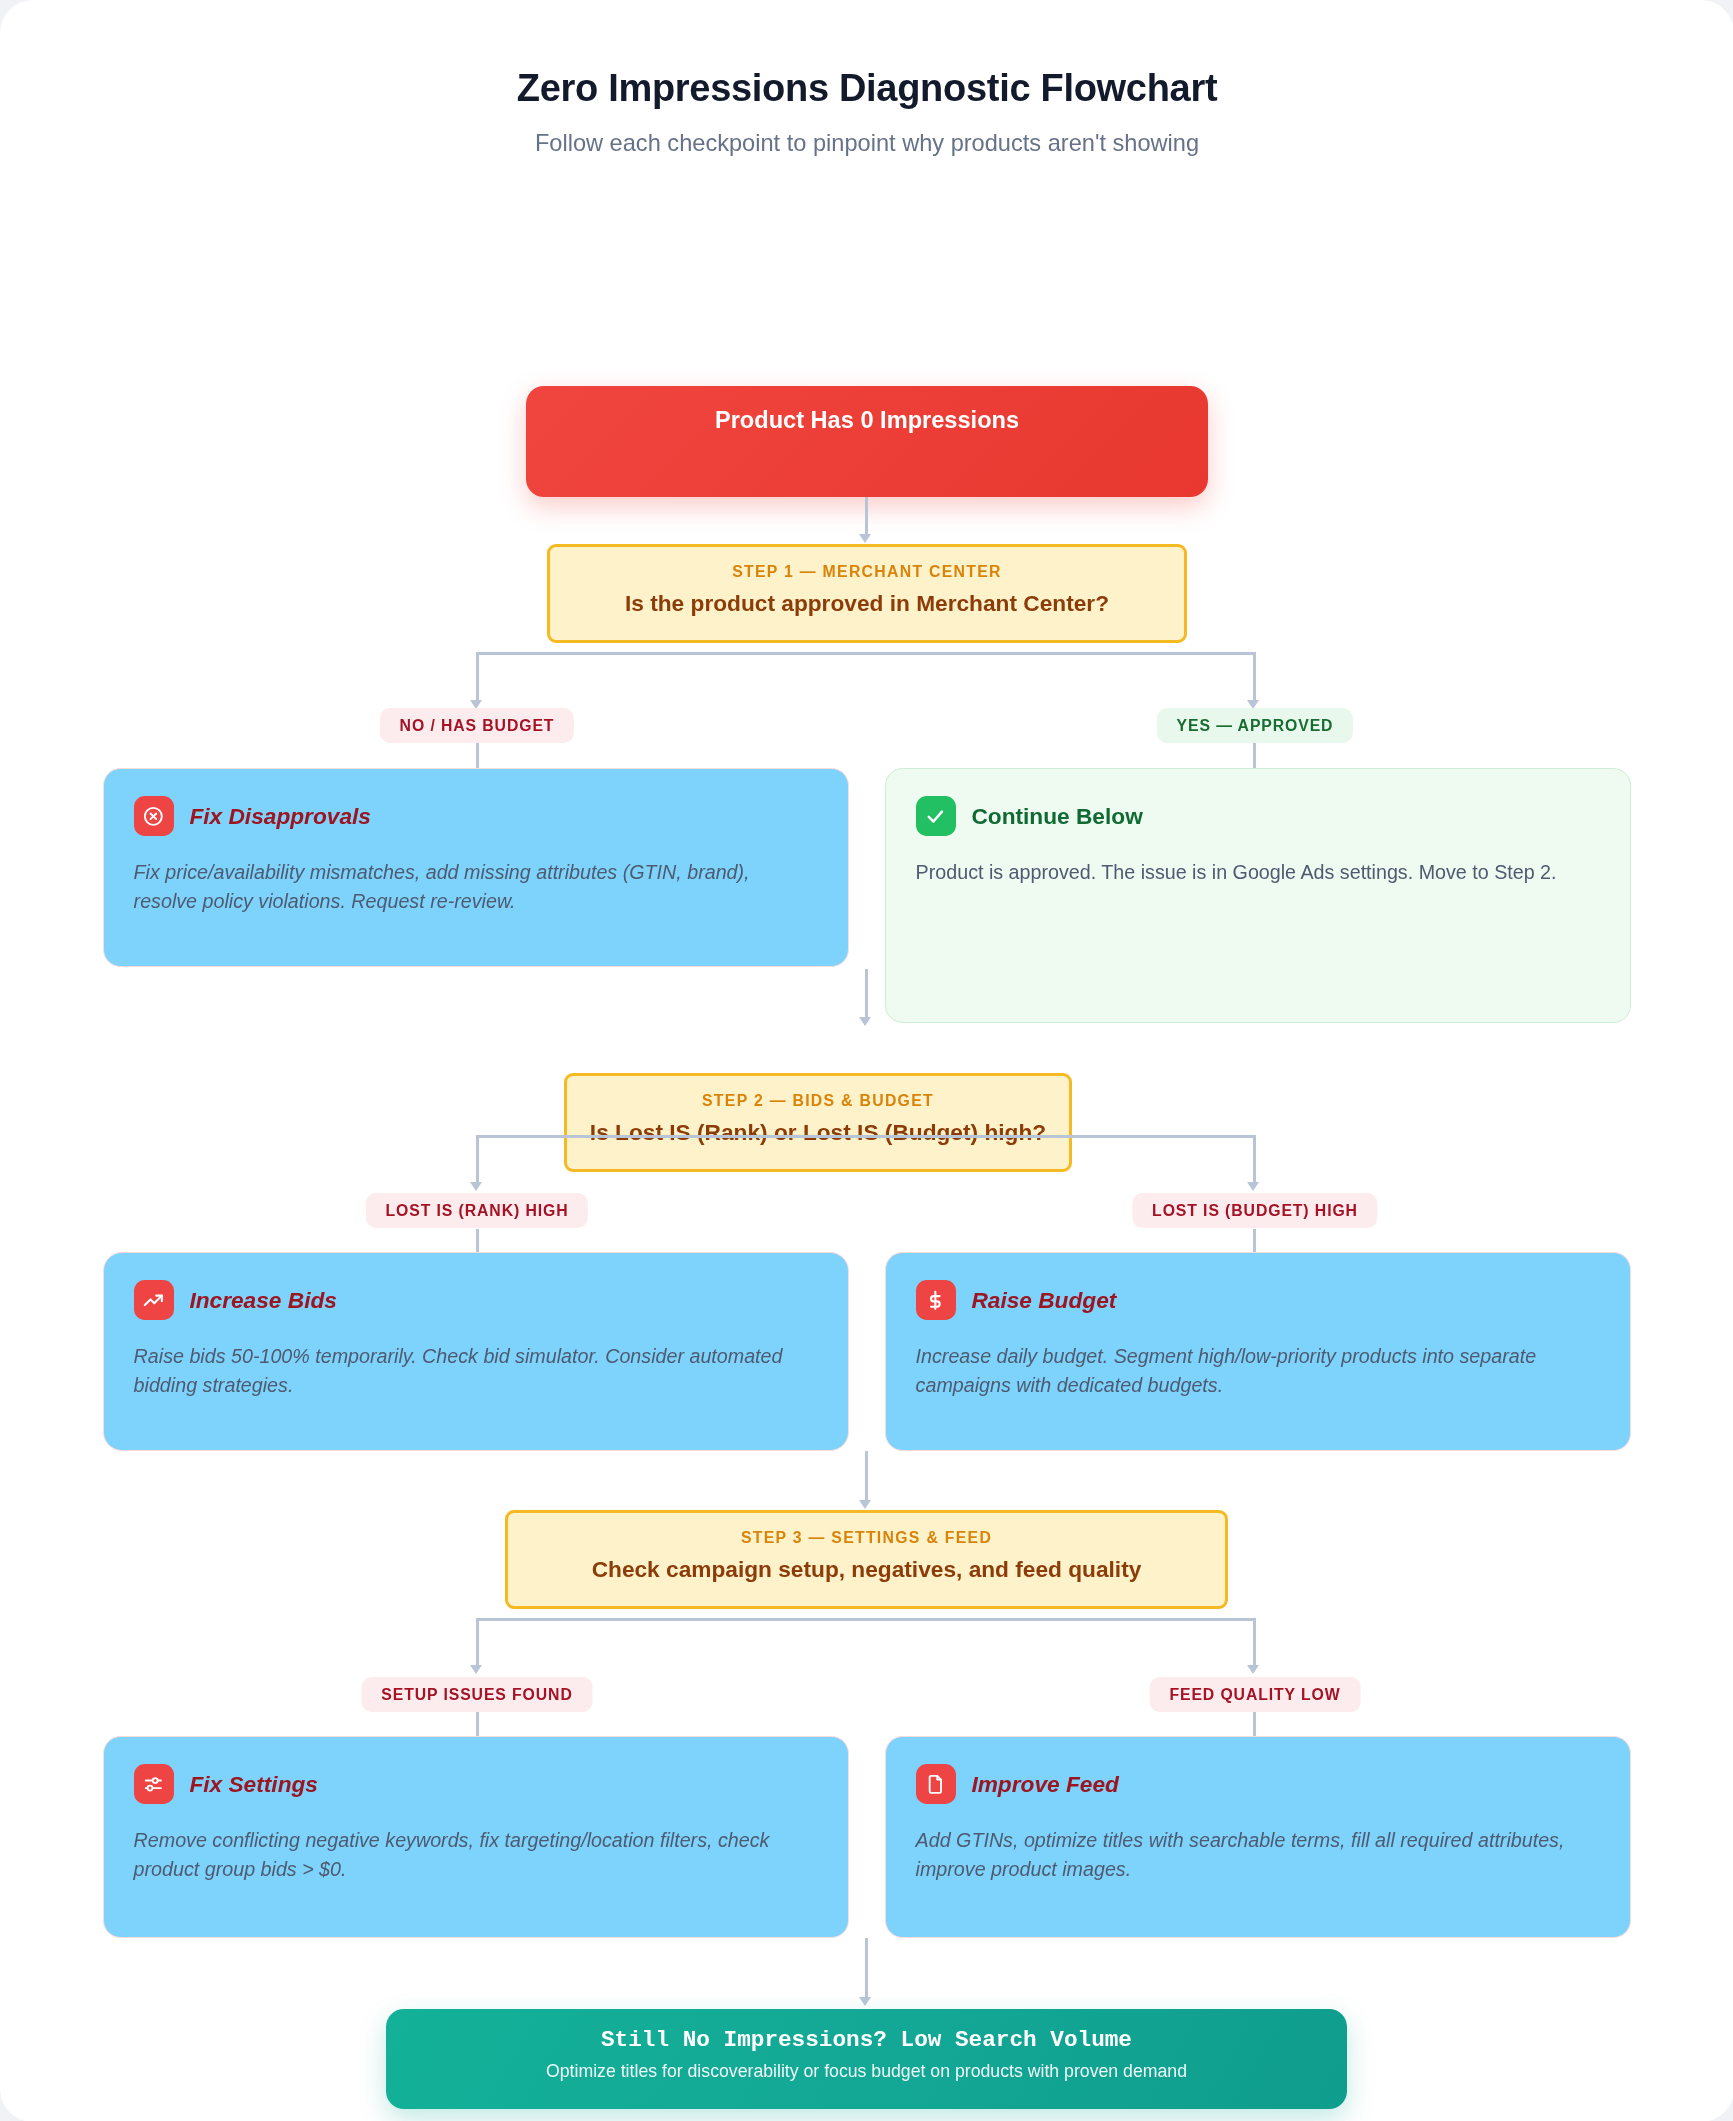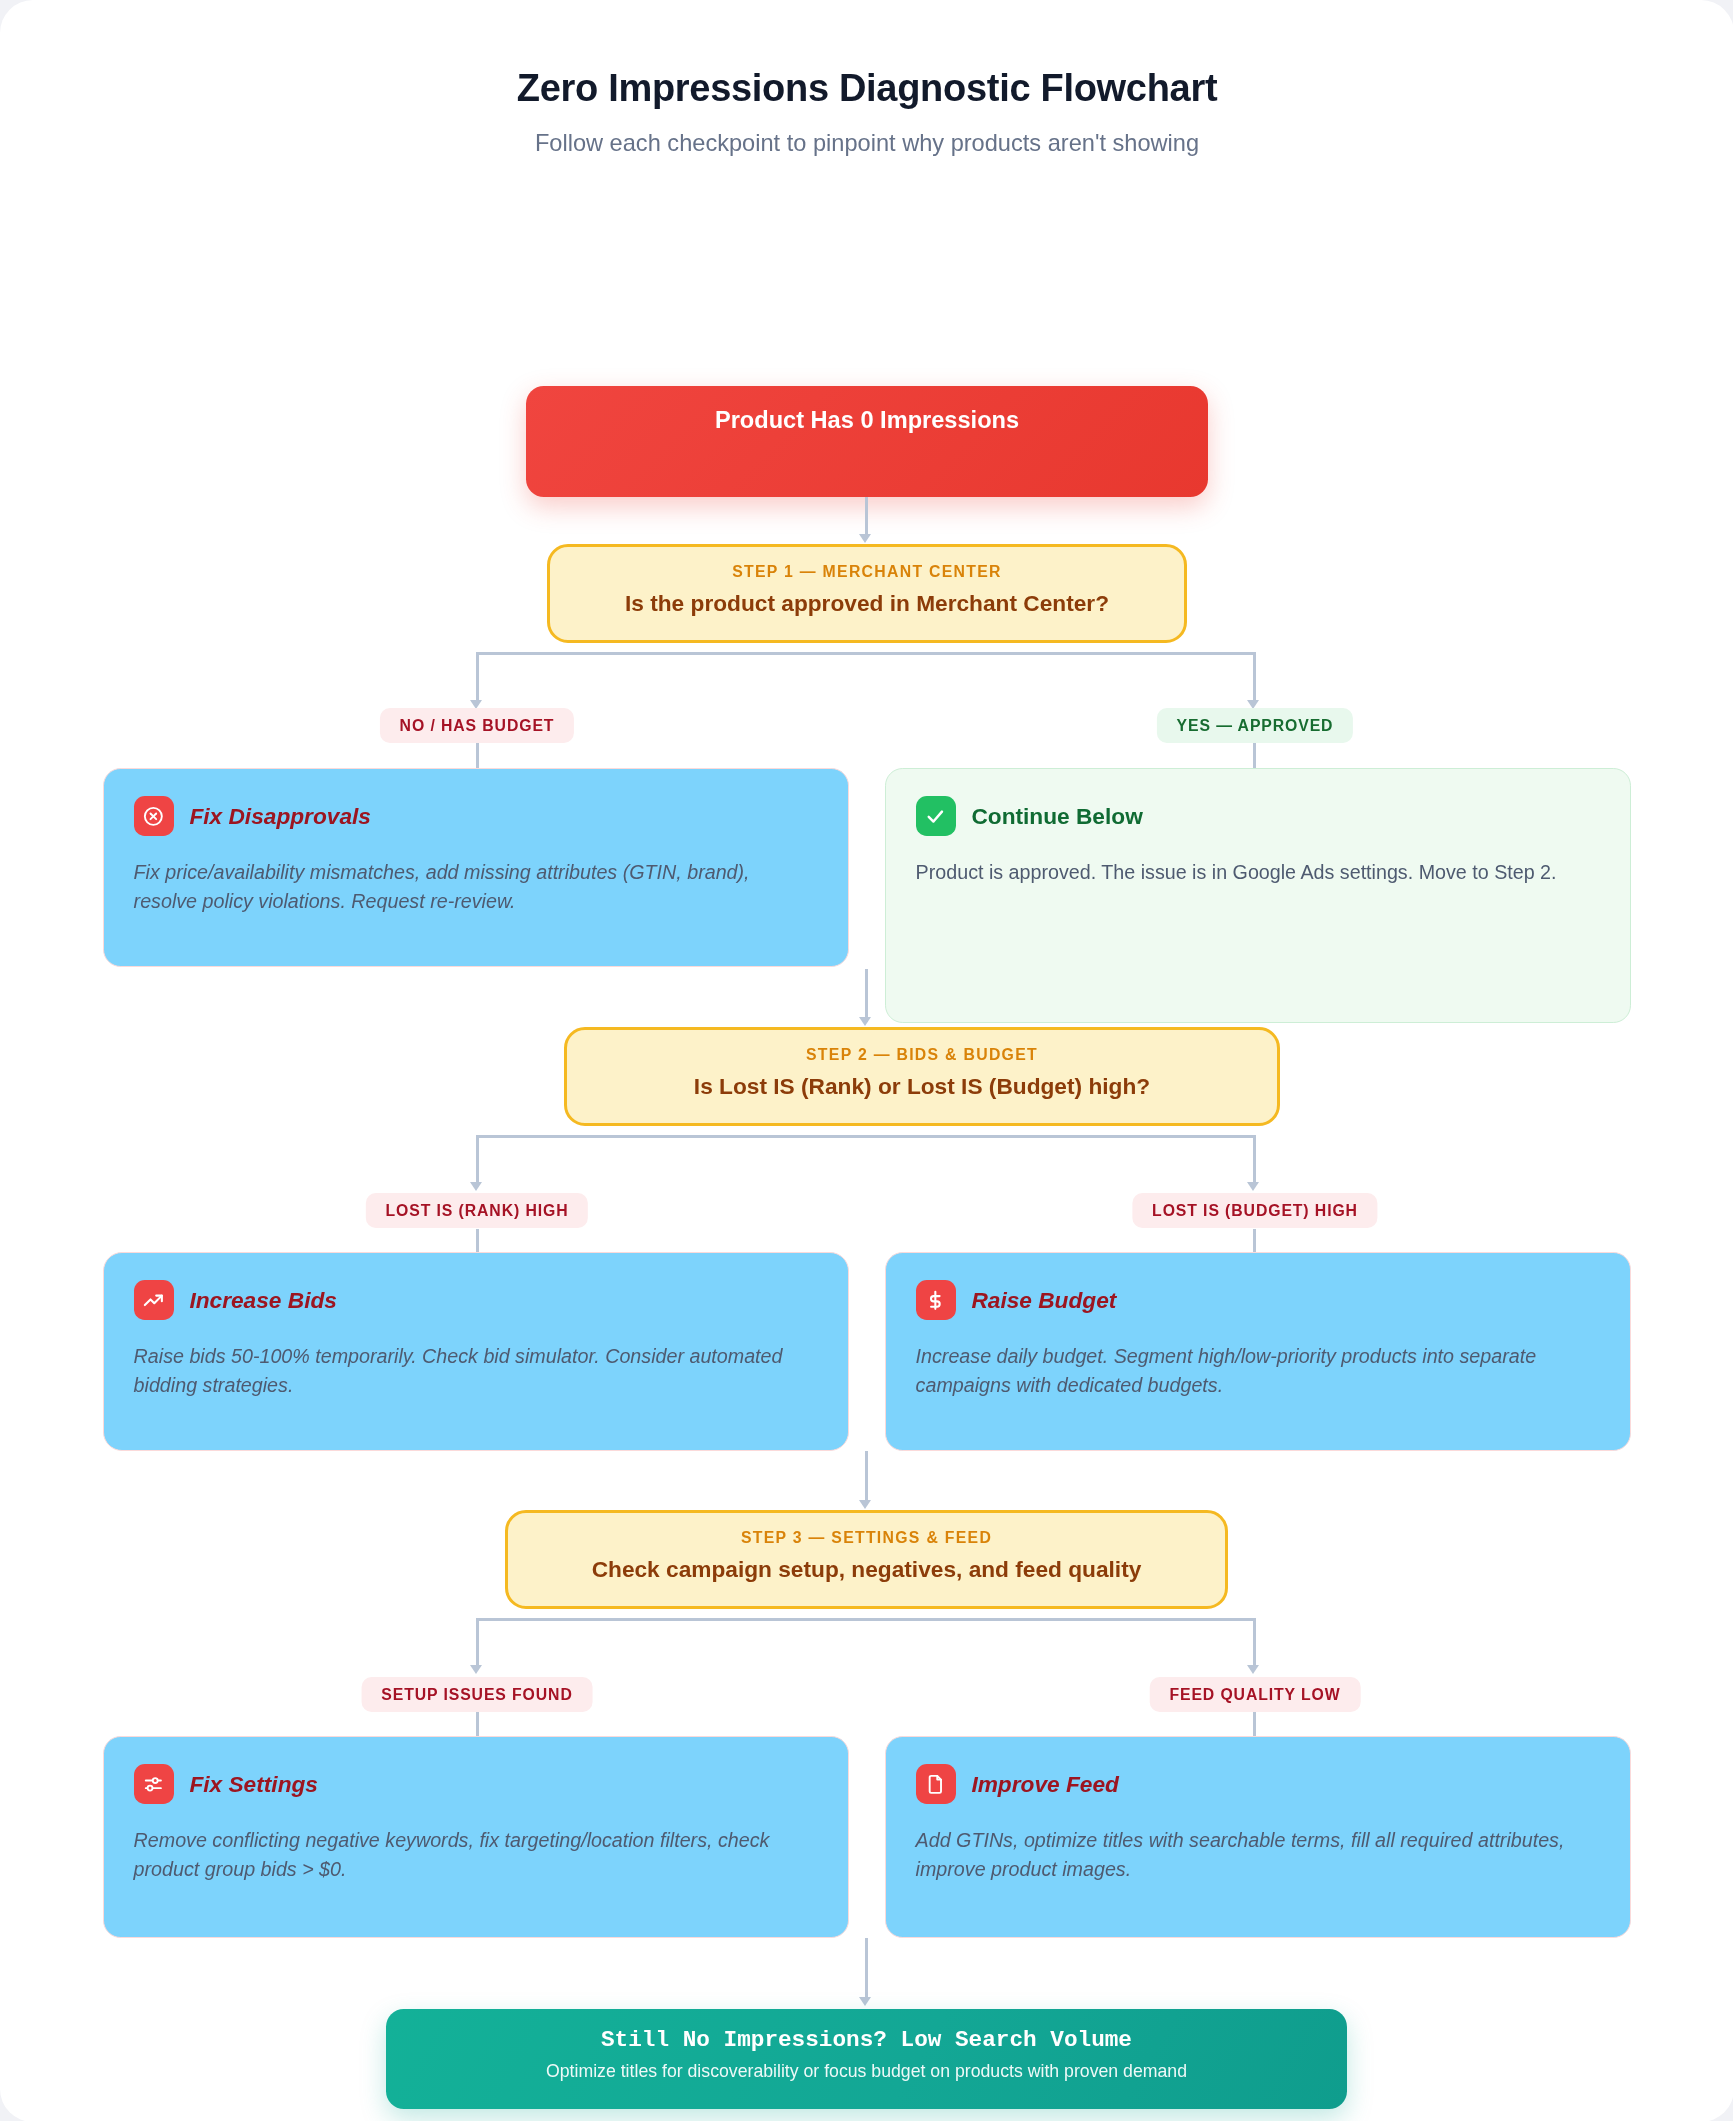--- a/index.html
+++ b/index.html
@@ -71,41 +71,41 @@
     line-height: 1.2;
   }
   .banner-end .banner-title { font-size: 22.7px; font-family: Liberation Mono, monospace; }
   .banner-end .banner-sub { font-size: 17.7px; margin-top: 5.9px; }
 
   
   .decision {
     position: absolute;
     background: #fdf2c9;
     border: 3px solid #f5b921;
-    border-radius: 21px;
+    border-radius: 9px;
     text-align: center;
     box-sizing: border-box;
     padding-top: 16.7px;
   }
   .decision-eyebrow {
     font-size: 15.8px;
     font-weight: bold;
     letter-spacing: 1.3px;
     color: #d98309;
     margin: 0;
   }
   .decision-q {
     font-size: 22.7px;
     font-weight: bold;
     color: #8c3c09;
     margin: 8.9px 0 0 0;
     line-height: 1.2;
   }
   .decision-1 { left: 547px; top: 387px; width: 640px; height: 99px; }
-  .decision-2 { left: 564px; top: 870px; width: 716px; height: 99px; }
+  .decision-2 { left: 564px; top: 916px; width: 508px; height: 99px; }
   .decision-3 { left: 505px; top: 1353px; width: 723px; height: 99px; }
 
   
   .pill {
     position: absolute;
     height: 35px;
     line-height: 35px;
     border-radius: 9.9px;
     font-size: 15.8px;
     font-weight: bold;

